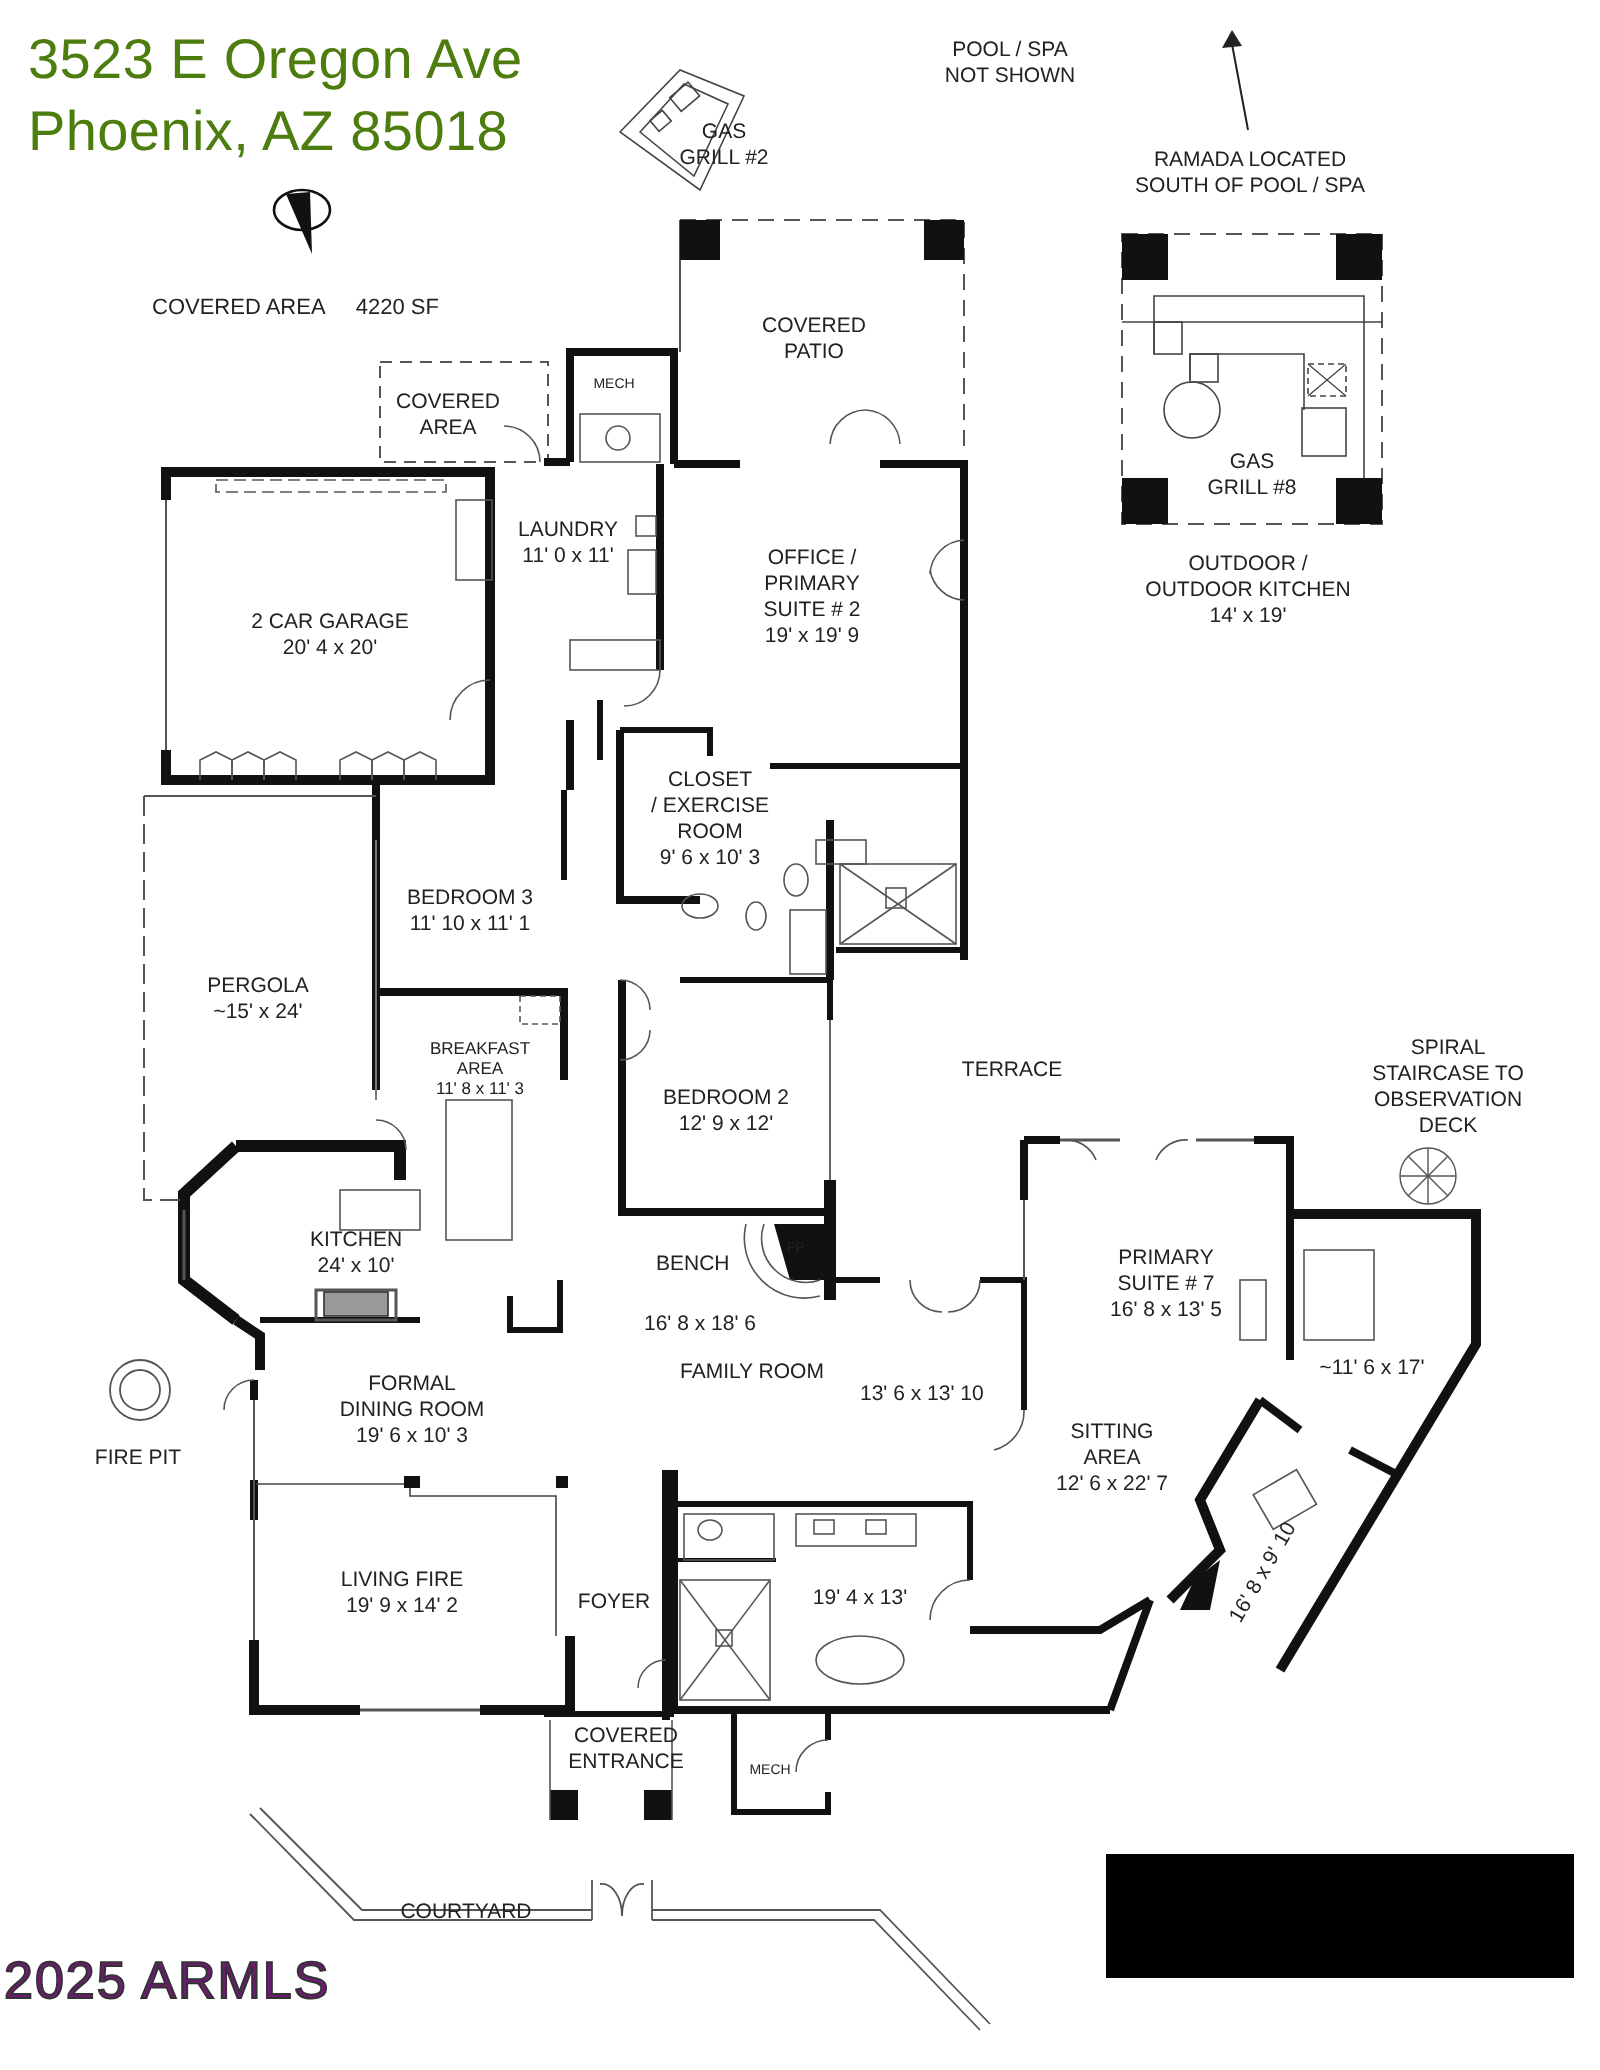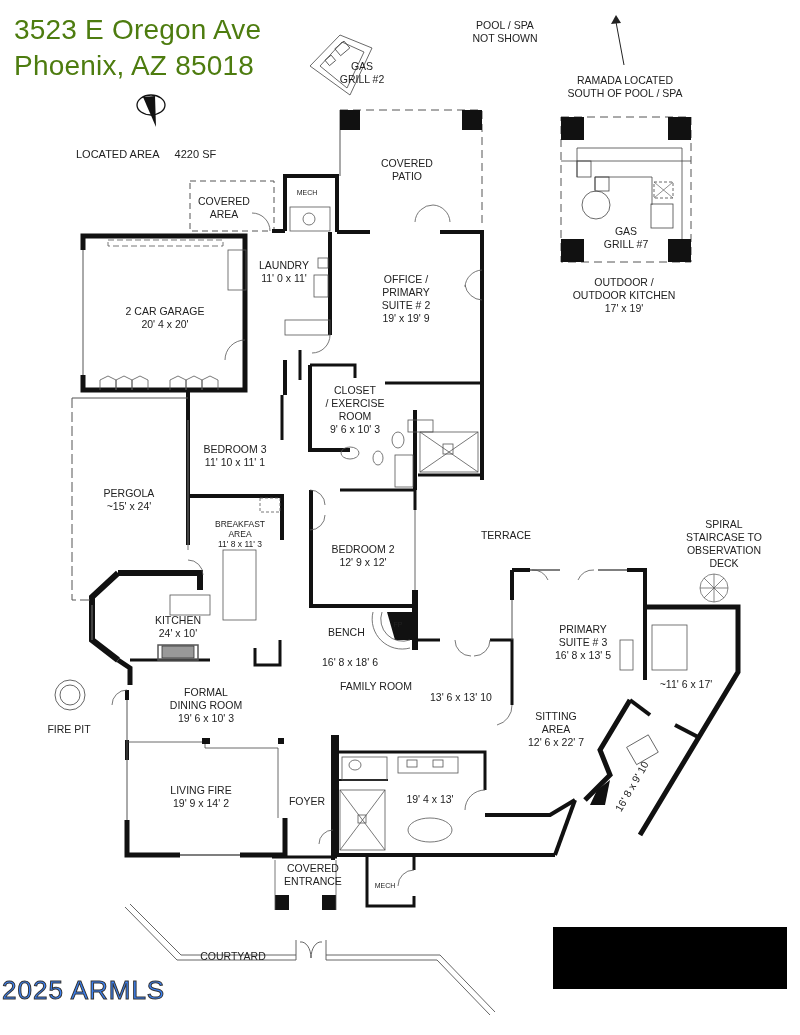--- a/index.html
+++ b/index.html
@@ -7,32 +7,32 @@
   .title { position: absolute; left: 14px; font-size: 28px; font-weight: 400; color: #4d7c0f; letter-spacing: 0.2px; line-height: 1; }
   .t1 { top: 16px; }
   .t2 { top: 52px; }
   .lbl { position: absolute; font-size: 10.5px; line-height: 13px; text-align: center; color: #222; white-space: nowrap; transform: translateX(-50%); }
   .lbl.left { transform: none; text-align: right; }
   .lbl.sm { font-size: 8.5px; line-height: 10px; }
   .lbl.xs { font-size: 7px; line-height: 9px; }
   .lbl .dim { display: block; }
   .area { position: absolute; left: 76px; top: 148px; font-size: 11px; color: #222; }
   .area span { margin-right: 12px; }
-  .watermark { position: absolute; left: 2px; top: 975px; font-size: 26px; color: #3b82f6; -webkit-text-stroke: 1px #333; letter-spacing: 1px; font-weight: 300; }
+  .watermark { position: absolute; left: 2px; top: 975px; font-size: 26px; color: #701a75; -webkit-text-stroke: 1px #333; letter-spacing: 1px; font-weight: 300; }
   .redact { position: absolute; left: 553px; top: 927px; width: 234px; height: 62px; background: #000; }
   svg.plan { position: absolute; left: 0; top: 0; }
   .rotated { transform: translateX(-50%) rotate(-60deg); }
 </style>
 </head>
 <body>
 
 <div class="title t1">3523 E Oregon Ave</div>
 <div class="title t2">Phoenix, AZ  85018</div>
 <div class="area">
-  <span>LOCATED AREA</span>
+  <span>COVERED AREA</span>
   <span>4220 SF</span>
 </div>
 
 <svg class="plan" width="800" height="1035" viewBox="0 0 800 1035">
 
   <g>
     <ellipse cx="151" cy="105" rx="14" ry="10" fill="none" stroke="#111" stroke-width="1.3"></ellipse>
     <path d="M143 97 L155 96 L156 127 Z" fill="#111"></path>
   </g>
 
@@ -295,26 +295,26 @@
     <span class="dim">20' 4 x 20'</span>
 </div>
 <div class="lbl" style="left:406px; top:273px;">
   <span class="dim">OFFICE /</span>
     <span class="dim">PRIMARY</span>
     <span class="dim">SUITE # 2</span>
     <span class="dim">19'  x 19' 9</span>
 </div>
 <div class="lbl" style="left:626px; top:225px;">
   <span class="dim">GAS</span>
-    <span class="dim">GRILL #7</span>
+    <span class="dim">GRILL #8</span>
 </div>
 <div class="lbl" style="left:624px; top:276px;">
   <span class="dim">OUTDOOR /</span>
     <span class="dim">OUTDOOR  KITCHEN</span>
-    <span class="dim">17' x 19'</span>
+    <span class="dim">14' x 19'</span>
 </div>
 <div class="lbl" style="left:355px; top:384px;">
   <span class="dim">CLOSET</span>
     <span class="dim">/ EXERCISE</span>
     <span class="dim">ROOM</span>
     <span class="dim">9' 6 x 10' 3</span>
 </div>
 <div class="lbl" style="left:235px; top:443px;">
   <span class="dim">BEDROOM 3</span>
     <span class="dim">11' 10 x 11' 1</span>
@@ -337,21 +337,21 @@
   <span class="dim">KITCHEN</span>
     <span class="dim">24' x 10'</span>
 </div>
 <div class="lbl left" style="left:328px; top:626px;">BENCH</div>
 <div class="lbl xs" style="left:398px; top:620px;">FP</div>
 <div class="lbl left" style="left:322px; top:656px;">16' 8 x 18' 6</div>
 <div class="lbl left" style="left:340px; top:680px;">FAMILY ROOM</div>
 <div class="lbl left" style="left:430px; top:691px;">13' 6 x 13' 10</div>
 <div class="lbl" style="left:583px; top:623px;">
   <span class="dim">PRIMARY</span>
-    <span class="dim">SUITE # 3</span>
+    <span class="dim">SUITE # 7</span>
     <span class="dim">16' 8 x 13' 5</span>
 </div>
 <div class="lbl" style="left:686px; top:678px;">~11' 6 x 17'</div>
 <div class="lbl" style="left:556px; top:710px;">
   <span class="dim">SITTING</span>
     <span class="dim">AREA</span>
     <span class="dim">12' 6 x 22' 7</span>
 </div>
 <div class="lbl rotated" style="left:632px; top:780px;">16' 8 x 9' 10</div>
 <div class="lbl" style="left:724px; top:518px;">

